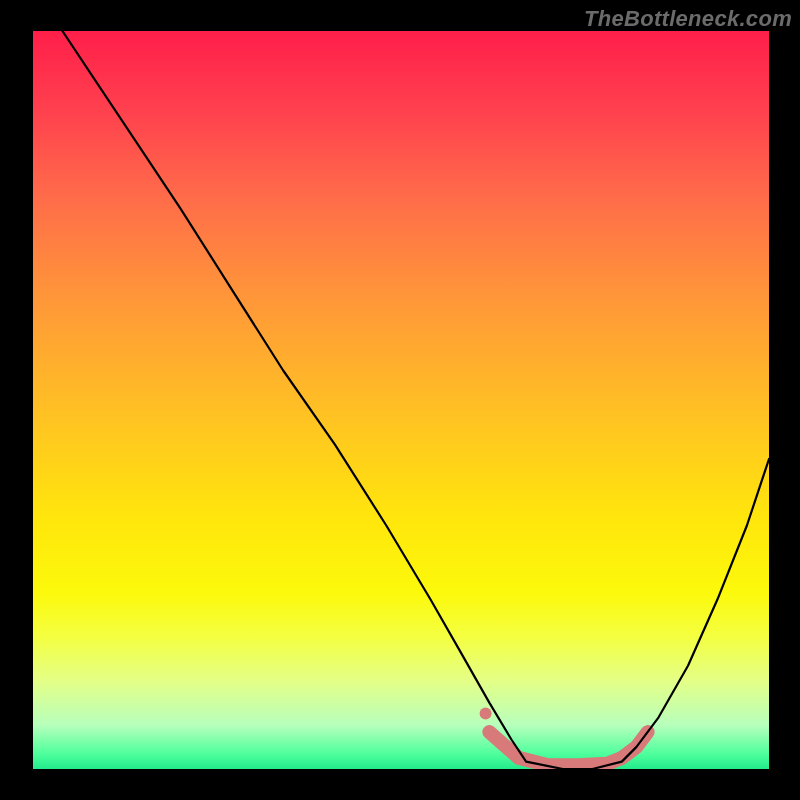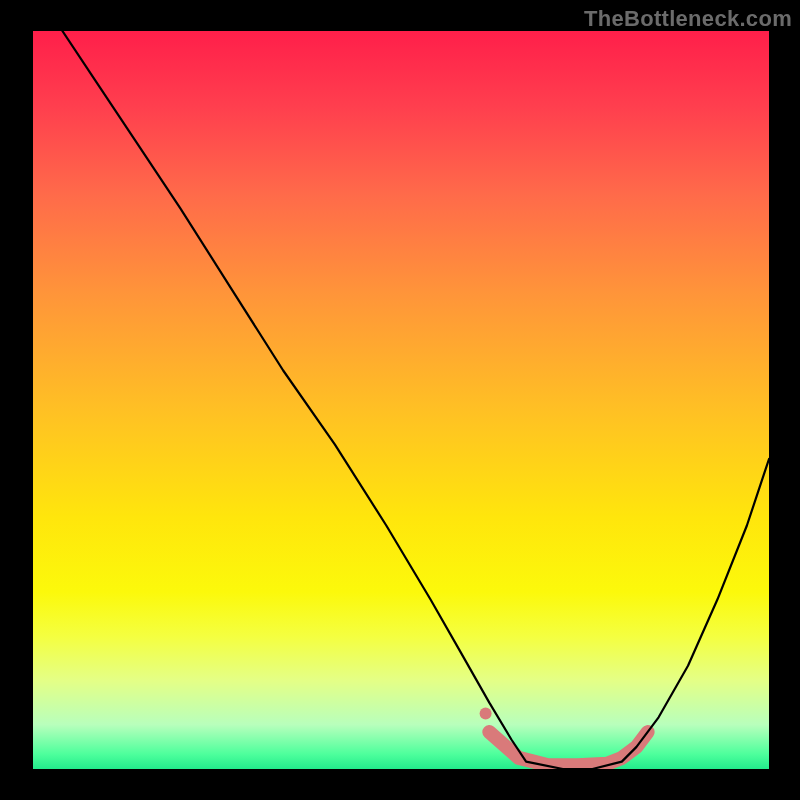--- a/index.html
+++ b/index.html
@@ -10,20 +10,21 @@
     background: #000;
     overflow: hidden;
   }
   .frame {
     position: absolute;
     left: 0;
     top: 0;
     width: 800px;
     height: 800px;
     background: #000;
+    font-style: italic;
   }
   .plot {
     position: absolute;
     left: 33px;
     top: 31px;
     width: 736px;
     height: 738px;
     background: linear-gradient(to bottom,
       #ff1f4a 0%,
       #ff3e4e 10%,

